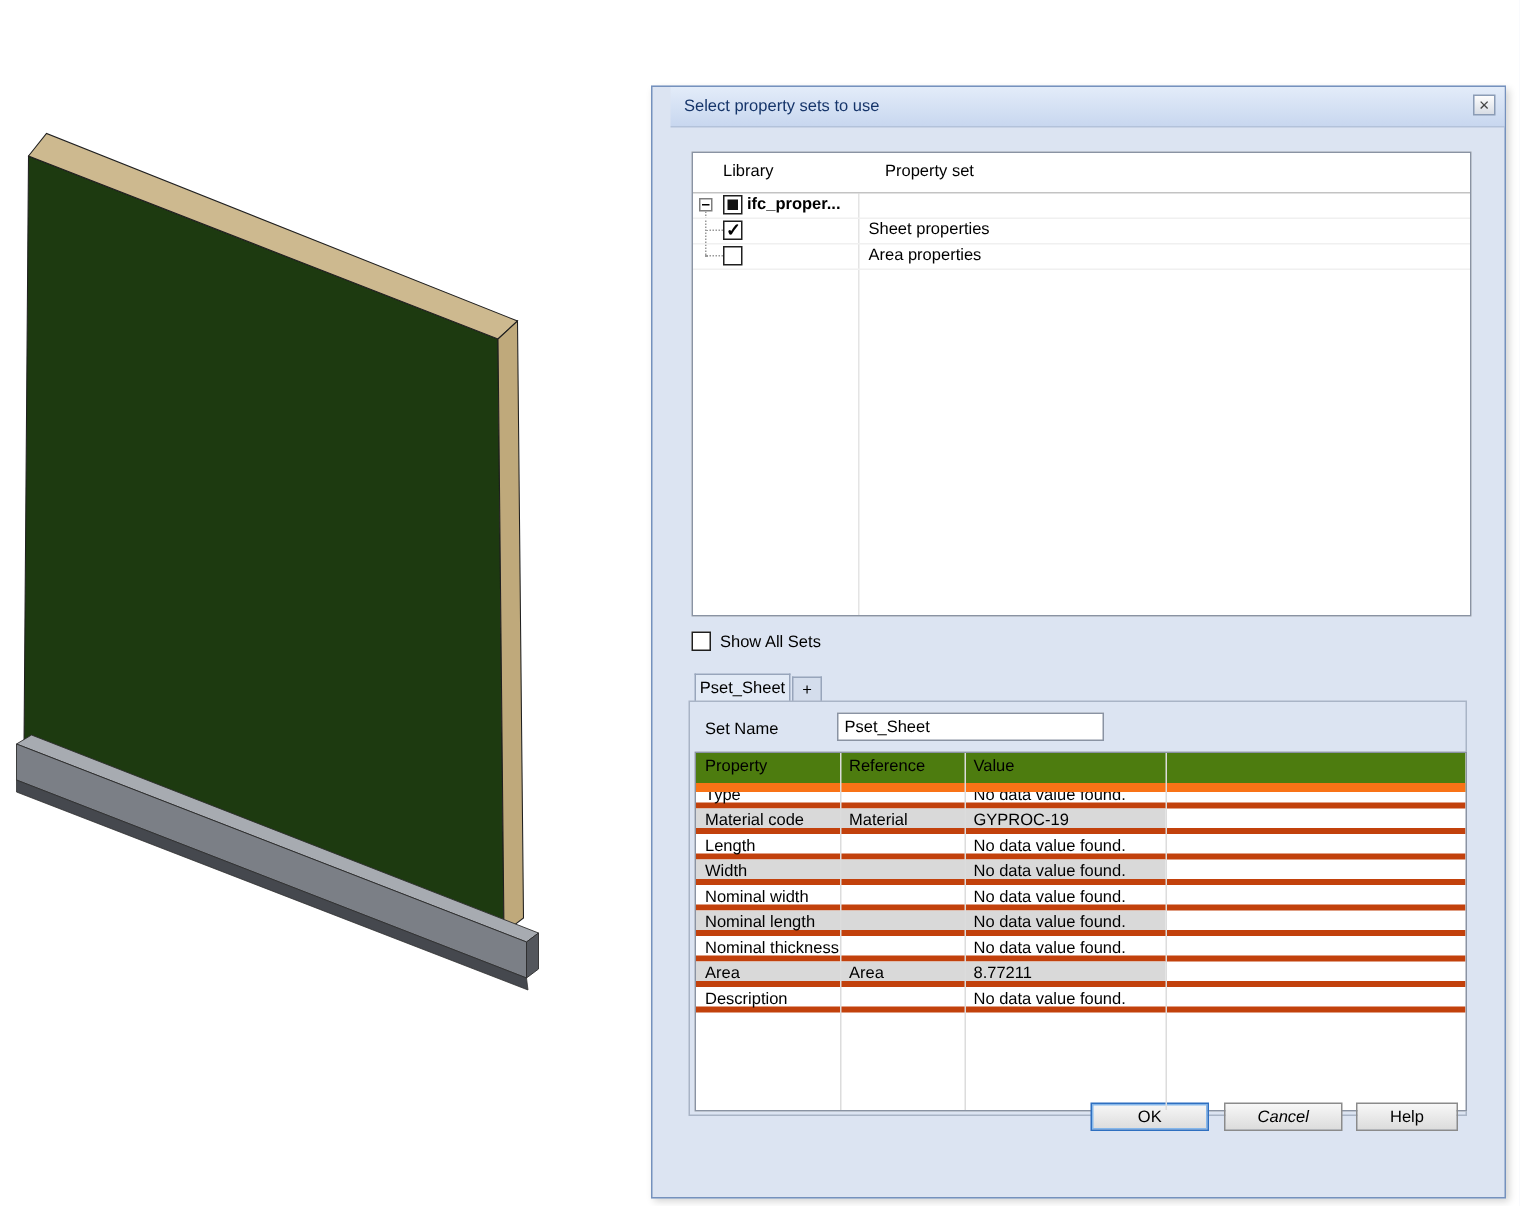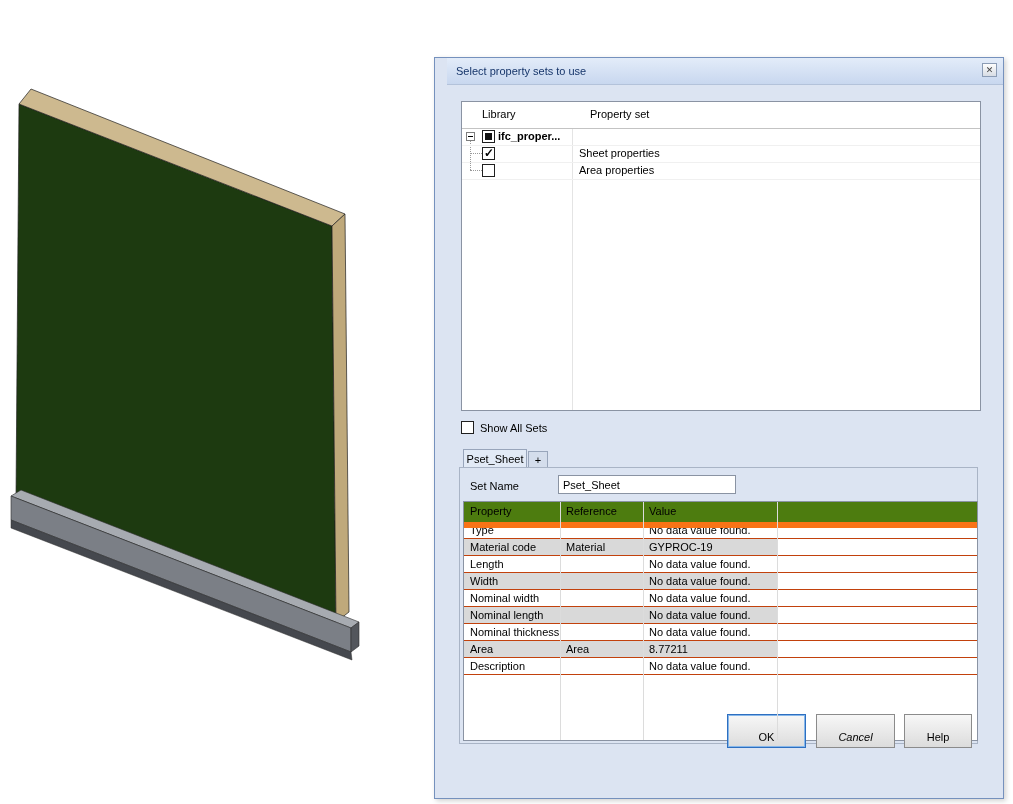--- a/index.html
+++ b/index.html
@@ -55,27 +55,27 @@
 
   
   .grid{position:absolute;left:3px;top:33px;width:513px;height:238px;background:#fff;border:1px solid #8a93a3;overflow:hidden;}
   .ghead{position:absolute;left:0;top:0;right:0;height:20px;border-bottom:6px solid #f97316;background:#4d7c0f;z-index:3;}
   .gh1{position:absolute;left:6px;top:3px;}
   .gh2{position:absolute;left:102px;top:3px;}
   .gh3{position:absolute;left:185px;top:3px;}
   .gvline{position:absolute;top:0;bottom:0;width:1px;background:#dcdcdc;z-index:4;}
   .gv1{left:96px}.gv2{left:179px}.gv3{left:313px}
   .grows{position:absolute;left:0;top:20px;right:0;z-index:2;}
-  .grow{position:relative;height:17px;border-bottom:1px solid #c2410c;box-sizing:border-box;padding-left:24px;}
+  .grow{position:relative;height:17px;border-bottom:4px solid #c2410c;box-sizing:border-box;padding-left:24px;}
   .grow:nth-child(even)::before{content:"";position:absolute;left:0;top:0;bottom:0;width:313px;background:#d9d9d9;}
   .gc{position:absolute;top:2px;z-index:2;white-space:nowrap;}
   .gc1{left:6px}.gc2{left:102px}.gc3{left:185px}
 
   
-  .btn{position:absolute;top:656px;height:19px;box-sizing:border-box;padding:16px;text-align:center;
+  .btn{position:absolute;top:677px;height:19px;box-sizing:border-box;padding:2px;text-align:center;
        font-family:"Liberation Sans",sans-serif;font-size:11px;color:#000;
        background:linear-gradient(#f7f7f7,#dcdcdc);border:1px solid #8b8b8b;cursor:default;}
   .btn-ok{left:292px;width:79px;border:1px solid #2e6fc0;box-shadow:inset 0 0 0 1px #86b7ea;}
   .btn-cancel{left:381px;width:79px;font-style:italic;}
   .btn-help{left:469px;width:68px;}
 </style>
 </head>
 <body>
 
 <div class="stage">

